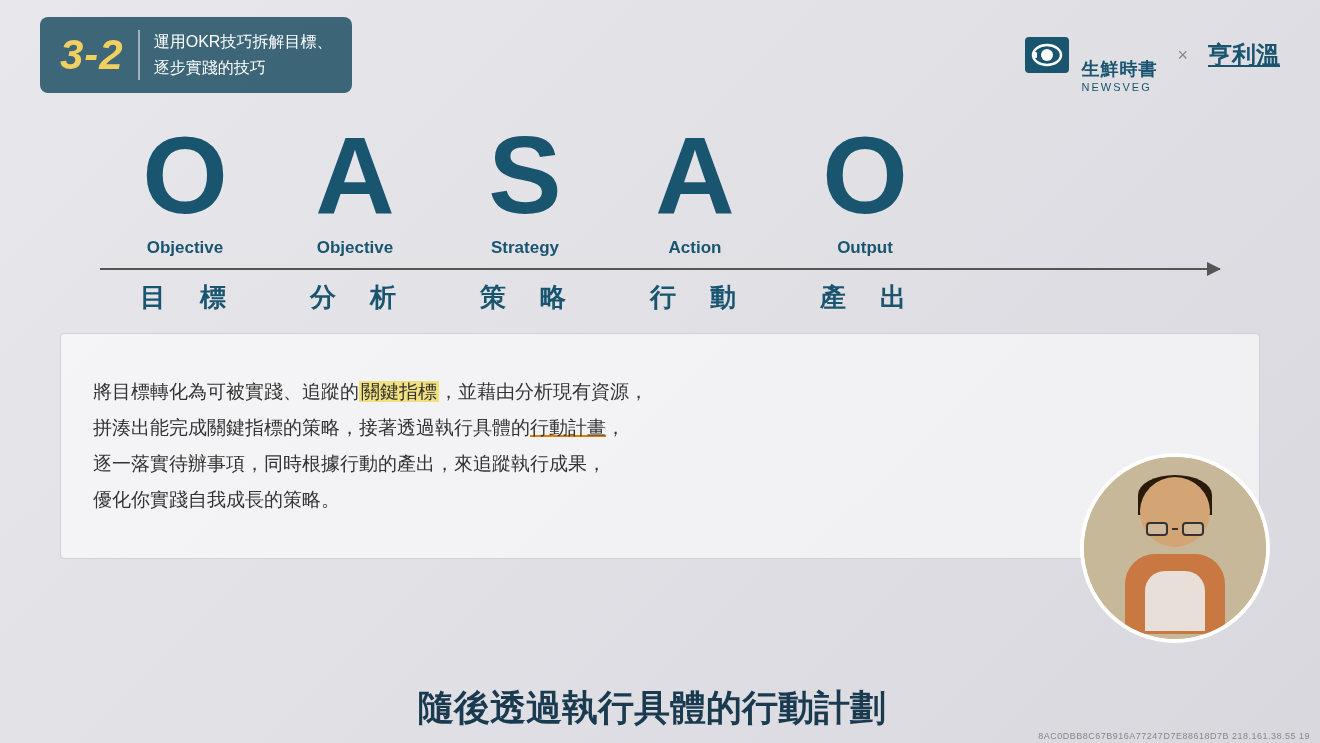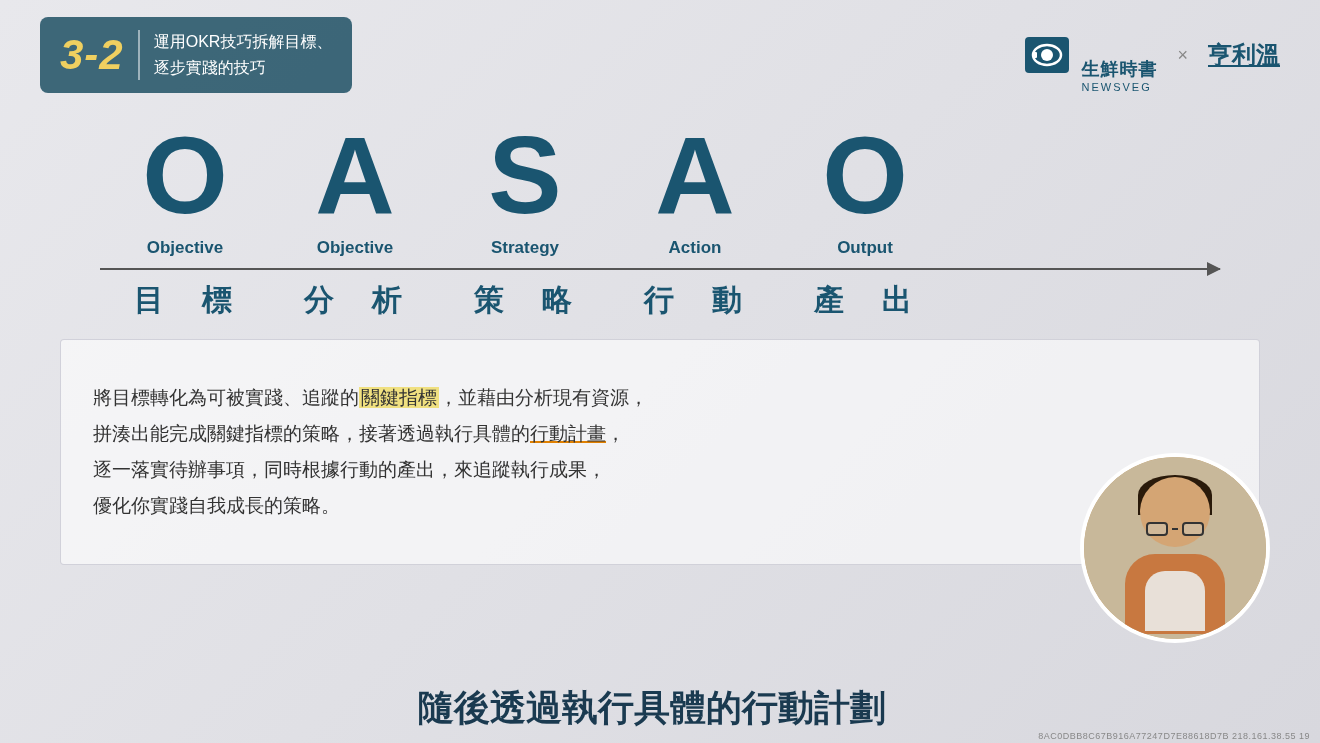--- a/index.html
+++ b/index.html
@@ -190,21 +190,21 @@
       gap: 0;
       margin-bottom: 18px;
     }
 
     .chinese-item {
       width: 170px;
       text-align: center;
     }
 
     .chinese-label {
-      font-size: 30px;
+      font-size: 26px;
       font-weight: bold;
       color: #1a5570;
       letter-spacing: 4px;
       text-align: right;
     }
 
     
     .desc-box {
       background: rgba(255, 255, 255, 0.6);
       border: 1px solid rgba(200, 200, 210, 0.8);

